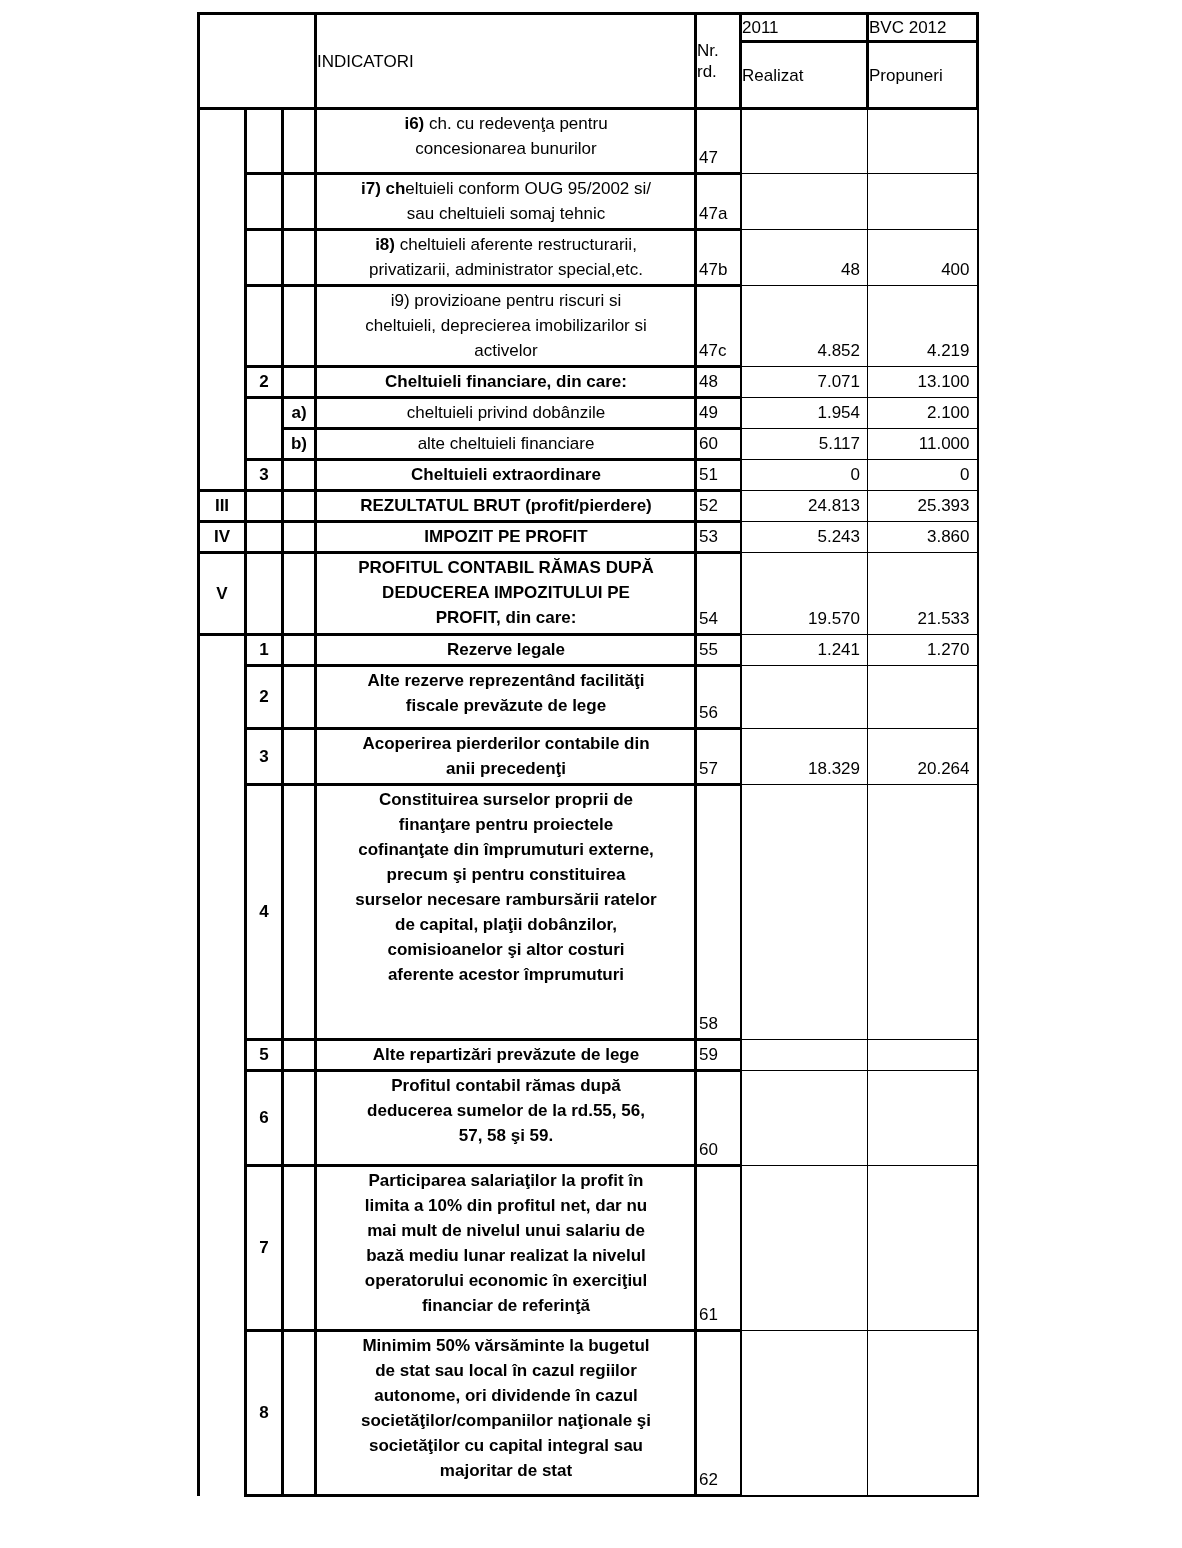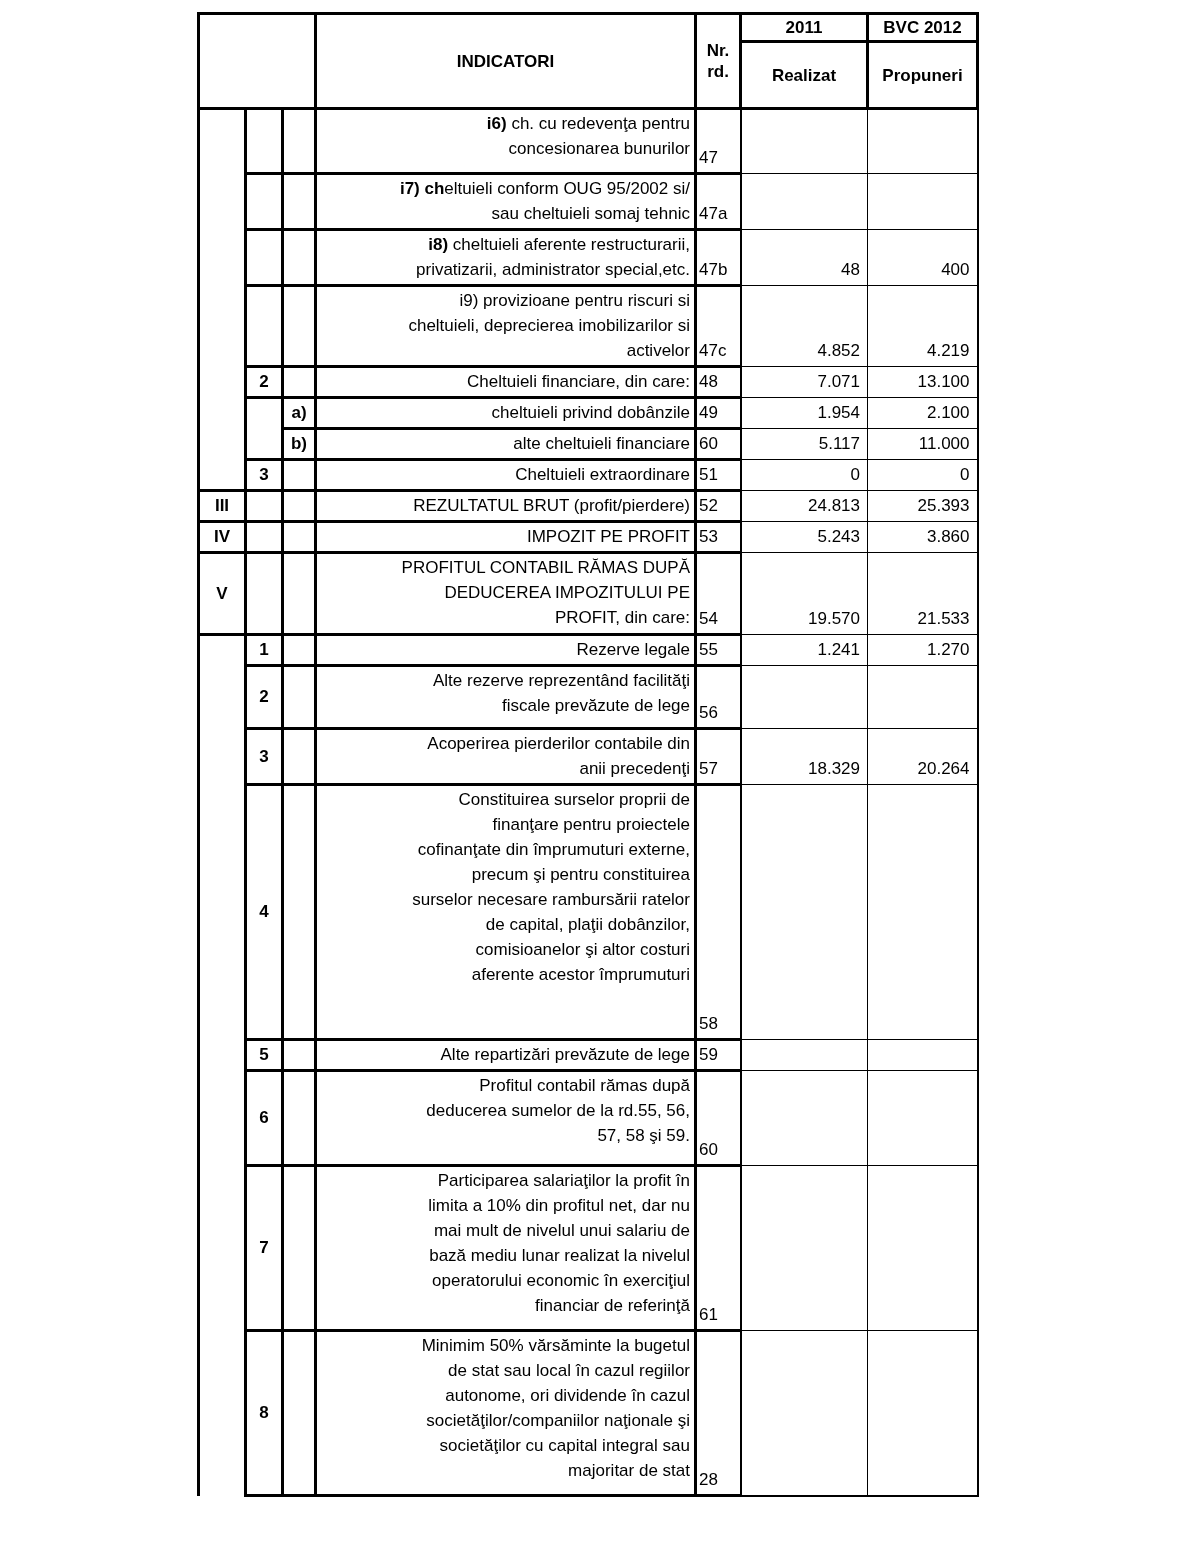--- a/index.html
+++ b/index.html
@@ -23,44 +23,44 @@
     font-size: 17px;
   }
   td {
     border: 3px solid #000;
     padding: 0;
     overflow: hidden;
     box-sizing: border-box;
   }
   
   td.hd {
-    text-align: center;
+    text-align: left;
     vertical-align: middle;
-    font-weight: bold;
+    font-weight: normal;
     white-space: pre-line;
     line-height: 21px;
     margin-left: 36px;
   }
   
   td.lab {
     text-align: center;
     vertical-align: middle;
     font-weight: bold;
   }
   td.nob { border-bottom: none; }
   
   td.ind {
     vertical-align: top;
-    text-align: right;
+    text-align: center;
     white-space: pre-line;
     line-height: 25px;
     padding: 1px 4px 2px 5px;
   }
   td.ind.center { }
-  td.b { font-weight: normal; }
+  td.b { font-weight: bold; }
   
   td.nr {
     text-align: left;
     vertical-align: bottom;
     padding: 2px 2px 4px 2px;
     border-right-width: 2px;
     line-height: 20px;
   }
   
   td.val {
@@ -292,18 +292,18 @@
 
   <tr style="height:165px" class="lastrow">
     <td class="lab">8</td>
     <td class="lab"></td>
     <td class="ind b"><span>Minimim 50% vărsăminte la bugetul
 de stat sau local în cazul regiilor
 autonome, ori dividende în cazul
 societăţilor/companiilor naţionale şi
 societăţilor cu capital integral sau
 majoritar de stat</span></td>
-    <td class="nr">28</td>
+    <td class="nr">62</td>
     <td class="val"></td>
     <td class="val edge"></td>
   </tr>
 </tbody>
   </table>
 
 </body></html>

